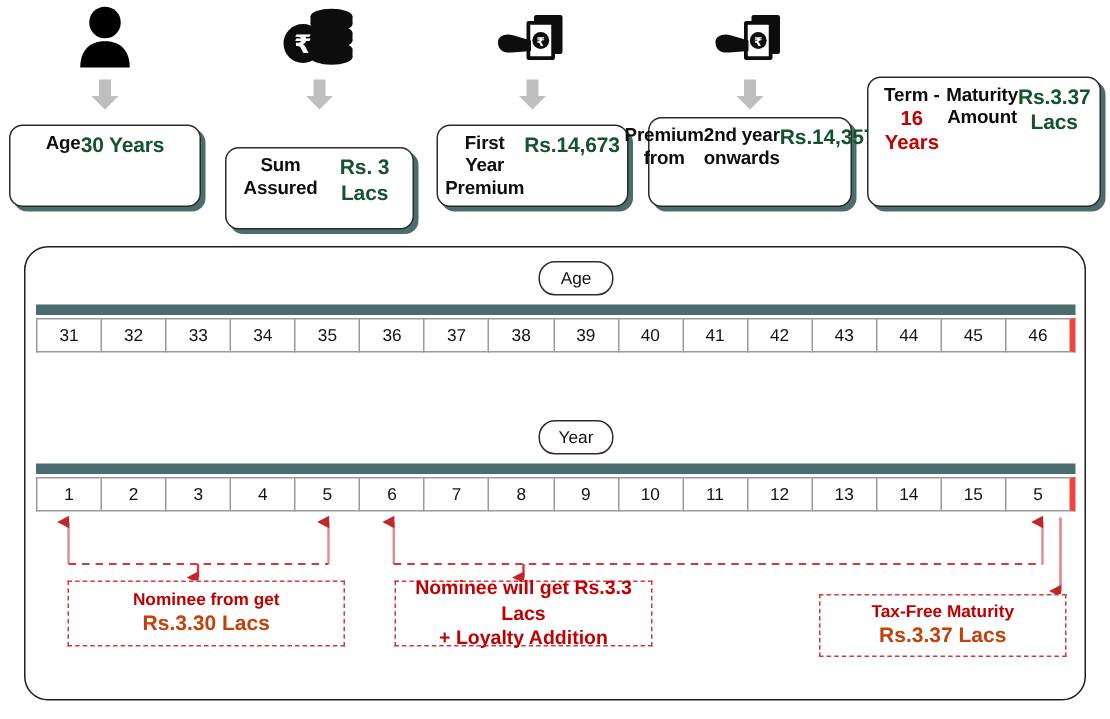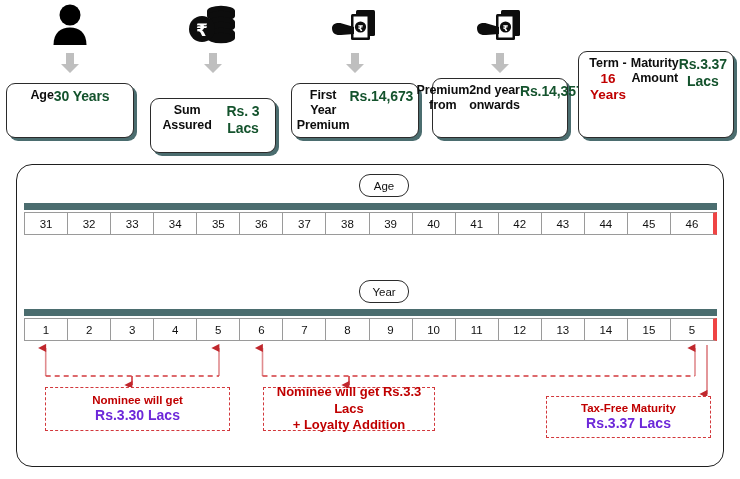--- a/index.html
+++ b/index.html
@@ -76,21 +76,21 @@
   .callout{
     position:absolute;
     border:1.4px dashed #d2383c;
     background:#fff;
     text-align:center;
     box-sizing:border-box;
     display:flex;flex-direction:column;align-items:center;justify-content:center;
     padding:3px 5px;
   }
   .callout .c-lbl{font-size:11.5px;font-weight:bold;color:#c00000;line-height:1.25;}
-  .callout .c-val{font-size:14px;font-weight:bold;color:#6d28d9;line-height:1.25;}
+  .callout .c-val{font-size:14px;font-weight:bold;color:#c2410c;line-height:1.25;}
   .callout .c-one{font-size:13px;font-weight:bold;color:#c00000;line-height:1.3;}
 
   .ovl{position:absolute;left:0;top:0;width:740px;height:479px;pointer-events:none;}
 </style>
 </head>
 <body>
 
 <div class="stage">
 
   <div class="topcard" style="left:6px;top:0px;width:128px;">
@@ -272,21 +272,21 @@
       <line x1="262.5" y1="376" x2="695" y2="376" stroke="#d2383c" stroke-width="1.4" stroke-dasharray="5 4"></line>
       <line x1="349" y1="376" x2="349" y2="385" stroke="#d2383c" stroke-width="1.6" marker-end="url(#dnArr)"></line>
     </g>
 
     <g>
       <line x1="707" y1="345" x2="707" y2="394" stroke="#e08b8e" stroke-width="1.8" marker-end="url(#dnArr)"></line>
     </g>
   </svg>
 
   <div class="callout" style="left:45px;top:387px;width:185px;height:44px;">
-    <div class="c-lbl">Nominee will get</div>
+    <div class="c-lbl">Nominee from get</div>
     <div class="c-val">Rs.3.30 Lacs</div>
   </div>
 
   <div class="callout" style="left:263px;top:387px;width:172px;height:44px;">
     <div class="c-one">Nominee will get Rs.3.3 Lacs</div>
     <div class="c-one">+ Loyalty Addition</div>
   </div>
 
   <div class="callout" style="left:546px;top:396px;width:165px;height:42px;">
     <div class="c-lbl">Tax-Free Maturity</div>

